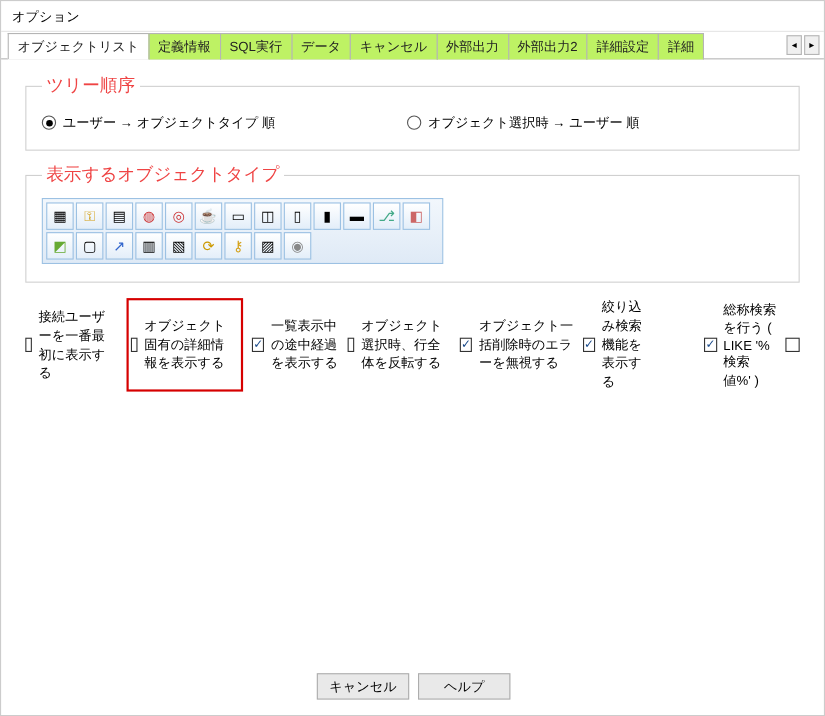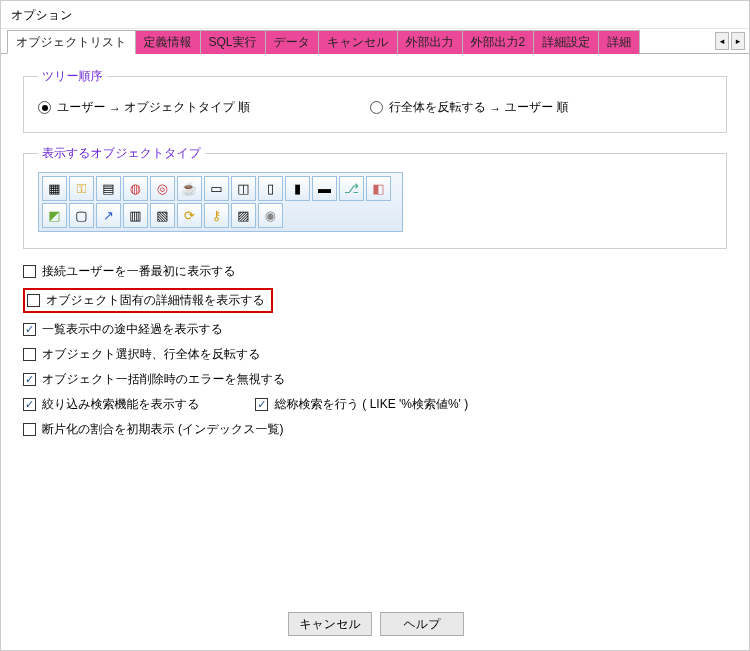--- a/index.html
+++ b/index.html
@@ -9,43 +9,43 @@
       font-family: "MS UI Gothic", "Meiryo", sans-serif;
       font-size: 12px;
       color: #000;
       border: 1px solid #ccc;
     }
     .title { padding: 6px 10px 4px; font-size: 12px; border-bottom: 1px solid #e5e5e5; }
     .tabs-wrap { display: flex; align-items: center; border-bottom: 1px solid #b5b5b5; height: 25px; padding-left: 6px; justify-content: center; }
     .tab {
       display: inline-flex; align-items: center; justify-content: center;
       padding: 0 8px; height: 24px; font-size: 12px;
-      background: #ec4899; border: 1px solid #b5b5b5; border-bottom: none;
+      background: #bef264; border: 1px solid #b5b5b5; border-bottom: none;
       margin-right: -1px; cursor: pointer; position: relative; top: 1px;
       color: #222;
     }
     .tab.active { background: #fff; border-bottom: 1px solid #fff; }
     .spin { display: flex; margin-left: auto; margin-right: 4px; gap: 2px; }
     .spin-btn {
       width: 14px; height: 18px; border: 1px solid #b5b5b5; background: #f0f0f0;
       display: flex; align-items: center; justify-content: center; font-size: 9px; cursor: pointer;
     }
     .panel { padding: 14px 22px 10px; }
     fieldset { border: 1px solid #d0d0d0; padding: 10px 14px 16px; margin-bottom: 12px; }
-    legend { font-size: 12px; padding: 0 4px; color: #6d28d9; }
+    legend { font-size: 16px; padding: 0 4px; color: #ef4444; }
     .radio-row { display: flex; align-items: center; gap: 120px; padding-top: 4px; }
     .radio { display: flex; align-items: center; gap: 6px; cursor: pointer; text-align: center; }
     .radio .dot { width: 13px; height: 13px; border: 1px solid #555; border-radius: 50%; display:flex; align-items:center; justify-content:center; background:#fff;}
     .radio .dot.sel::after { content:""; width:6px; height:6px; border-radius:50%; background:#000; display:block; }
     .toolbar { border: 1px solid #9cc1e3; background: linear-gradient(#f2f7fc, #dfeaf6); padding: 3px; display: flex; flex-wrap: wrap; gap: 2px; width: 365px; }
     .tbtn {
       width: 25px; height: 25px; border: 1px solid #9cc1e3; background: linear-gradient(#ffffff, #e3eef9);
       display:flex; align-items:center; justify-content:center; font-size:13px; cursor:pointer;
     }
-    .checks { margin-top: 14px; display: flex; flex-direction: column; gap: 8px; }
+    .checks { margin-top: 14px; display: flex; flex-direction: row; gap: 8px; }
     .check { display: flex; align-items: center; gap: 6px; cursor: pointer; }
     .box { width: 13px; height: 13px; border: 1px solid #333; background:#fff; display:flex; align-items:center; justify-content:center; line-height:1; font-size:11px; color:#1a4a8a; }
     .row2 { display: flex; align-items: center; gap: 56px; }
     .highlight { border: 2px solid #d60000; padding: 2px 6px 2px 2px; display: inline-flex; width: fit-content; }
     .buttons { position: absolute; bottom: 14px; left: 0; width: 750px; display: flex; justify-content: center; gap: 8px; }
     .btn {
       min-width: 84px; height: 24px; border: 1px solid #adadad; background: #e9e9e9;
       display:flex; align-items:center; justify-content:center; font-size:12px; cursor:pointer;
     }
     body { position: relative; }
@@ -75,21 +75,21 @@
 
   <fieldset>
     <legend>ツリー順序</legend>
     <div class="radio-row">
       <div class="radio">
         <span class="dot sel"></span>
         <span>ユーザー → オブジェクトタイプ 順</span>
       </div>
       <div class="radio">
         <span class="dot"></span>
-        <span>行全体を反転する → ユーザー 順</span>
+        <span>オブジェクト選択時 → ユーザー 順</span>
       </div>
     </div>
   </fieldset>
 
   <fieldset>
     <legend>表示するオブジェクトタイプ</legend>
     <div class="toolbar">
       <div class="tbtn">▦</div>
       <div class="tbtn" style="color:#d4a017;">⚿</div>
       <div class="tbtn">▤</div>
@@ -150,21 +150,20 @@
         <span>絞り込み検索機能を表示する</span>
       </div>
       <div class="check">
         <span class="box">✓</span>
         <span>総称検索を行う ( LIKE '%検索値%' )</span>
       </div>
     </div>
 
     <div class="check">
       <span class="box"></span>
-      <span>断片化の割合を初期表示 (インデックス一覧)</span>
     </div>
 
   </div>
 </div>
 
 <div class="buttons">
   <div class="btn">キャンセル</div>
   <div class="btn">ヘルプ</div>
 </div>
 

